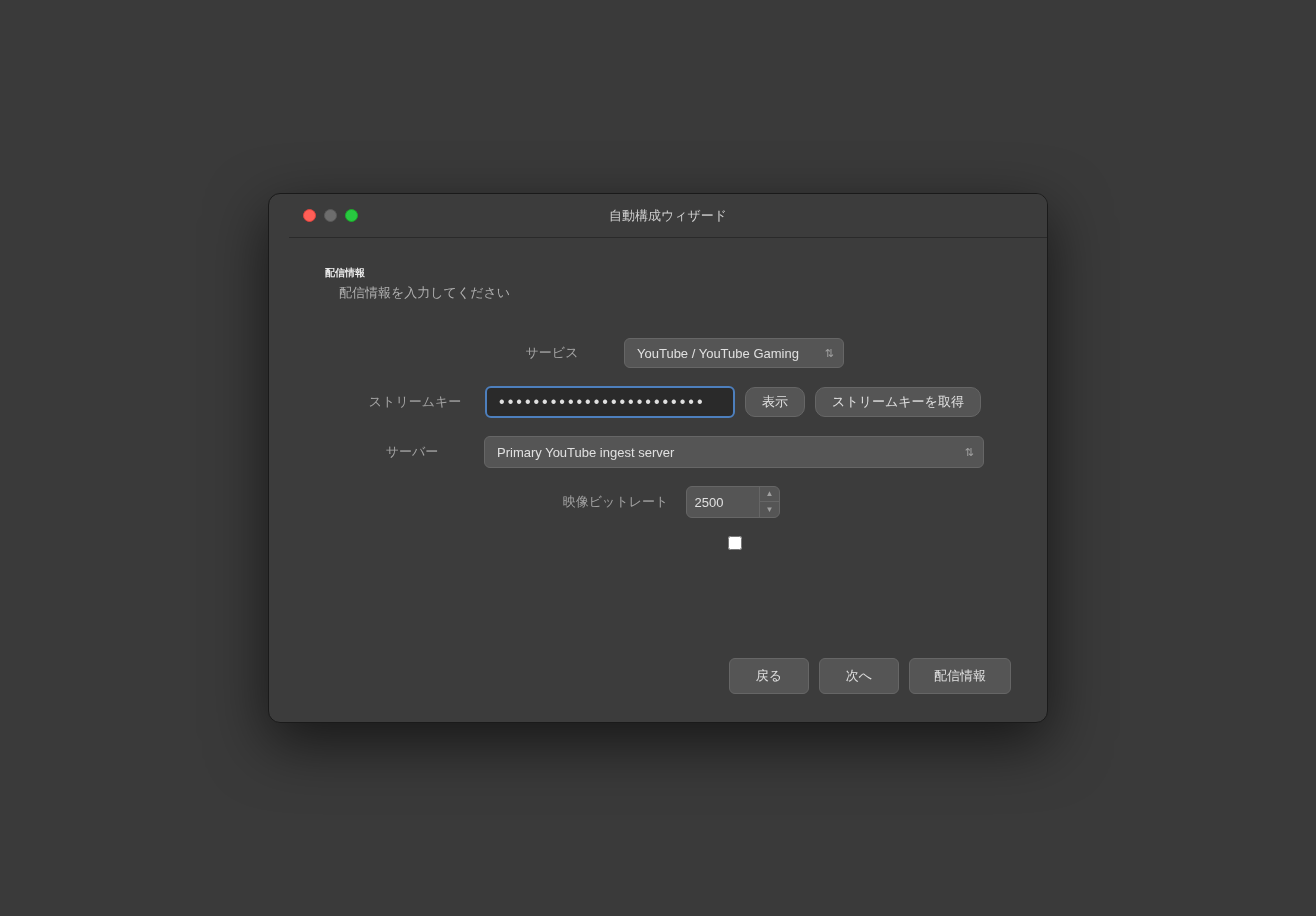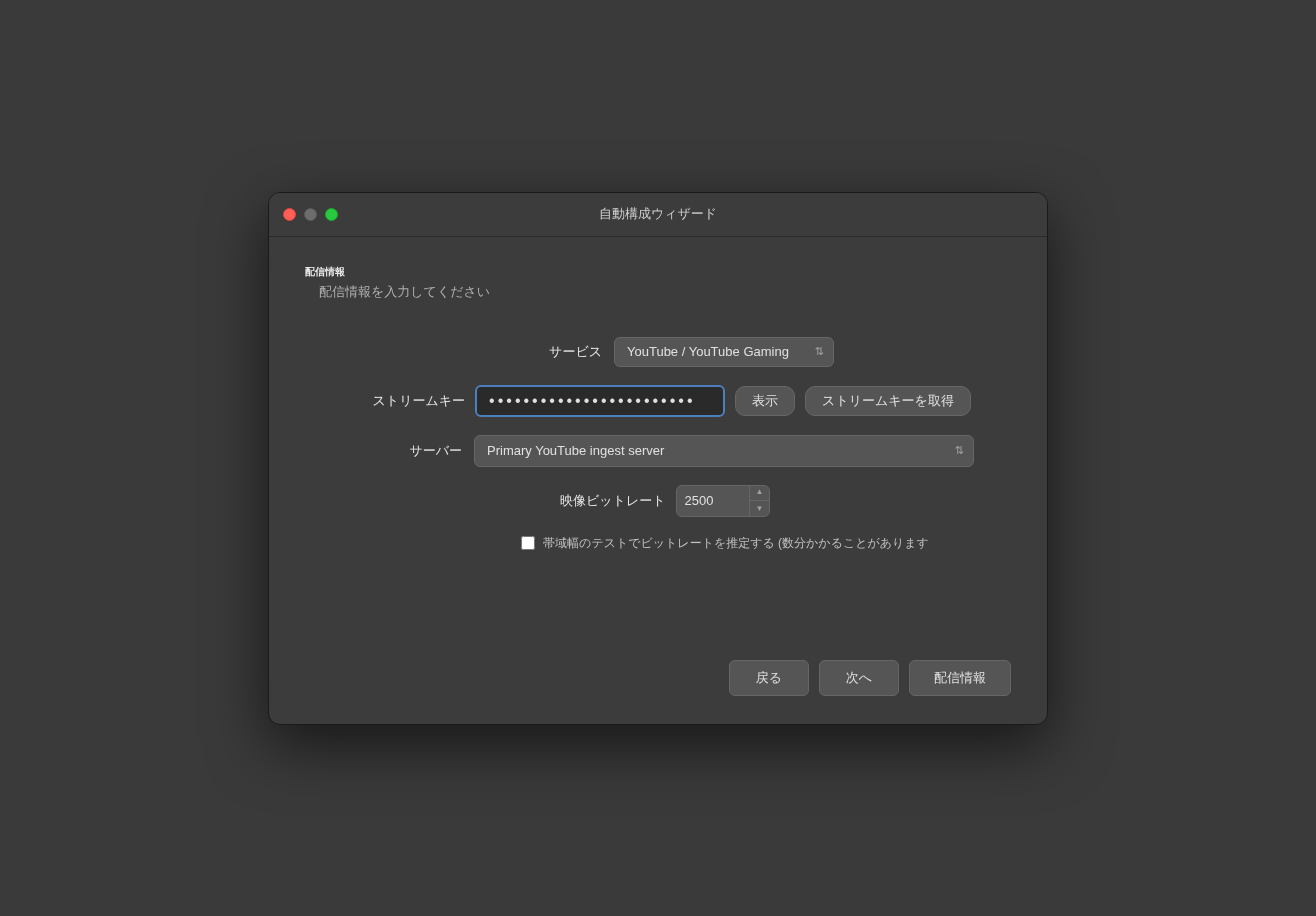--- a/index.html
+++ b/index.html
@@ -18,20 +18,21 @@
       font-family: -apple-system, BlinkMacSystemFont, "Helvetica Neue", Arial, sans-serif;
     }
 
     .window {
       width: 780px;
       background: #3c3c3c;
       border-radius: 12px;
       box-shadow: 0 20px 60px rgba(0,0,0,0.6);
       overflow: hidden;
       border: 1px solid #1a1a1a;
+      padding-left: 20px;
     }
 
     .titlebar {
       background: #3c3c3c;
       height: 44px;
       display: flex;
       align-items: center;
       justify-content: center;
       position: relative;
       border-bottom: 1px solid #2a2a2a;
@@ -99,23 +100,23 @@
     }
 
     .form-row {
       display: flex;
       align-items: center;
       justify-content: center;
       gap: 12px;
     }
 
     .form-label {
-      color: #e5e5e5;
-      font-size: 13px;
-      text-align: right;
+      color: #a3a3a3;
+      font-size: 13px;
+      text-align: center;
       min-width: 120px;
     }
 
     .service-select-wrapper {
       display: flex;
       align-items: center;
       position: relative;
       justify-content: center;
     }
 
@@ -345,21 +346,20 @@
           <input class="bitrate-input" type="text" value="2500" style="">
           <div class="spinner-btns">
             <button class="spinner-btn">▲</button>
             <button class="spinner-btn">▼</button>
           </div>
         </div>
       </div>
 
       <div class="checkbox-row">
         <input type="checkbox" class="checkbox-input" style="">
-        <label class="checkbox-label">帯域幅のテストでビットレートを推定する (数分かかることがあります</label>
       </div>
 
     </div>
   </div>
 
   <div class="footer">
     <button class="footer-btn">戻る</button>
     <button class="footer-btn">次へ</button>
     <button class="footer-btn">配信情報</button>
   </div>

